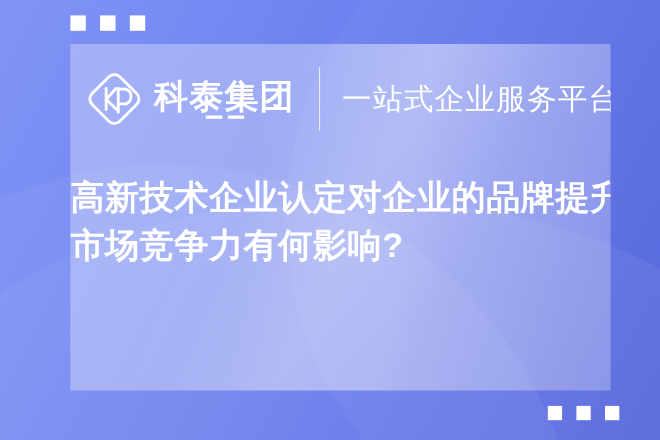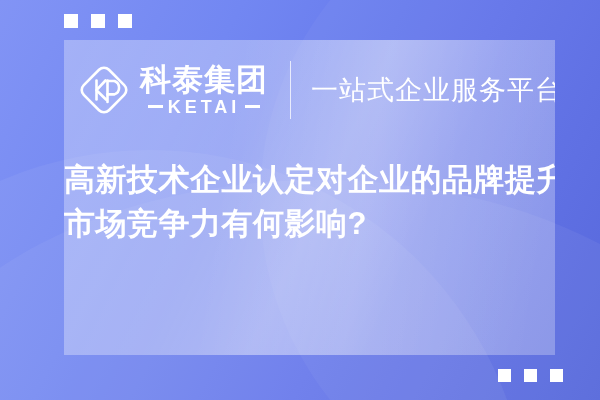--- a/index.html
+++ b/index.html
@@ -230,21 +230,20 @@
               <path d="M29.5 18.5 L20.5 28.2 L30.0 37.5"></path>
               <path d="M31.5 18.5 L31.5 40.0"></path>
               <path d="M31.5 19.0 L38.5 19.0 A7.2 7.2 0 0 1 38.5 32.4 L31.5 32.4"></path>
             </g>
           </svg>
         </span>
         <span class="brand-text">
           <span class="brand-cn">科泰集团</span>
           <span class="brand-en-row">
             <span class="brand-rule"></span>
-            <span class="brand-en">KETAI</span>
             <span class="brand-rule"></span>
           </span>
         </span>
       </div>
 
       <div class="divider"></div>
 
       <div class="tagline">
         <span class="tagline-main">一站式企业服务平台</span>
       </div>

